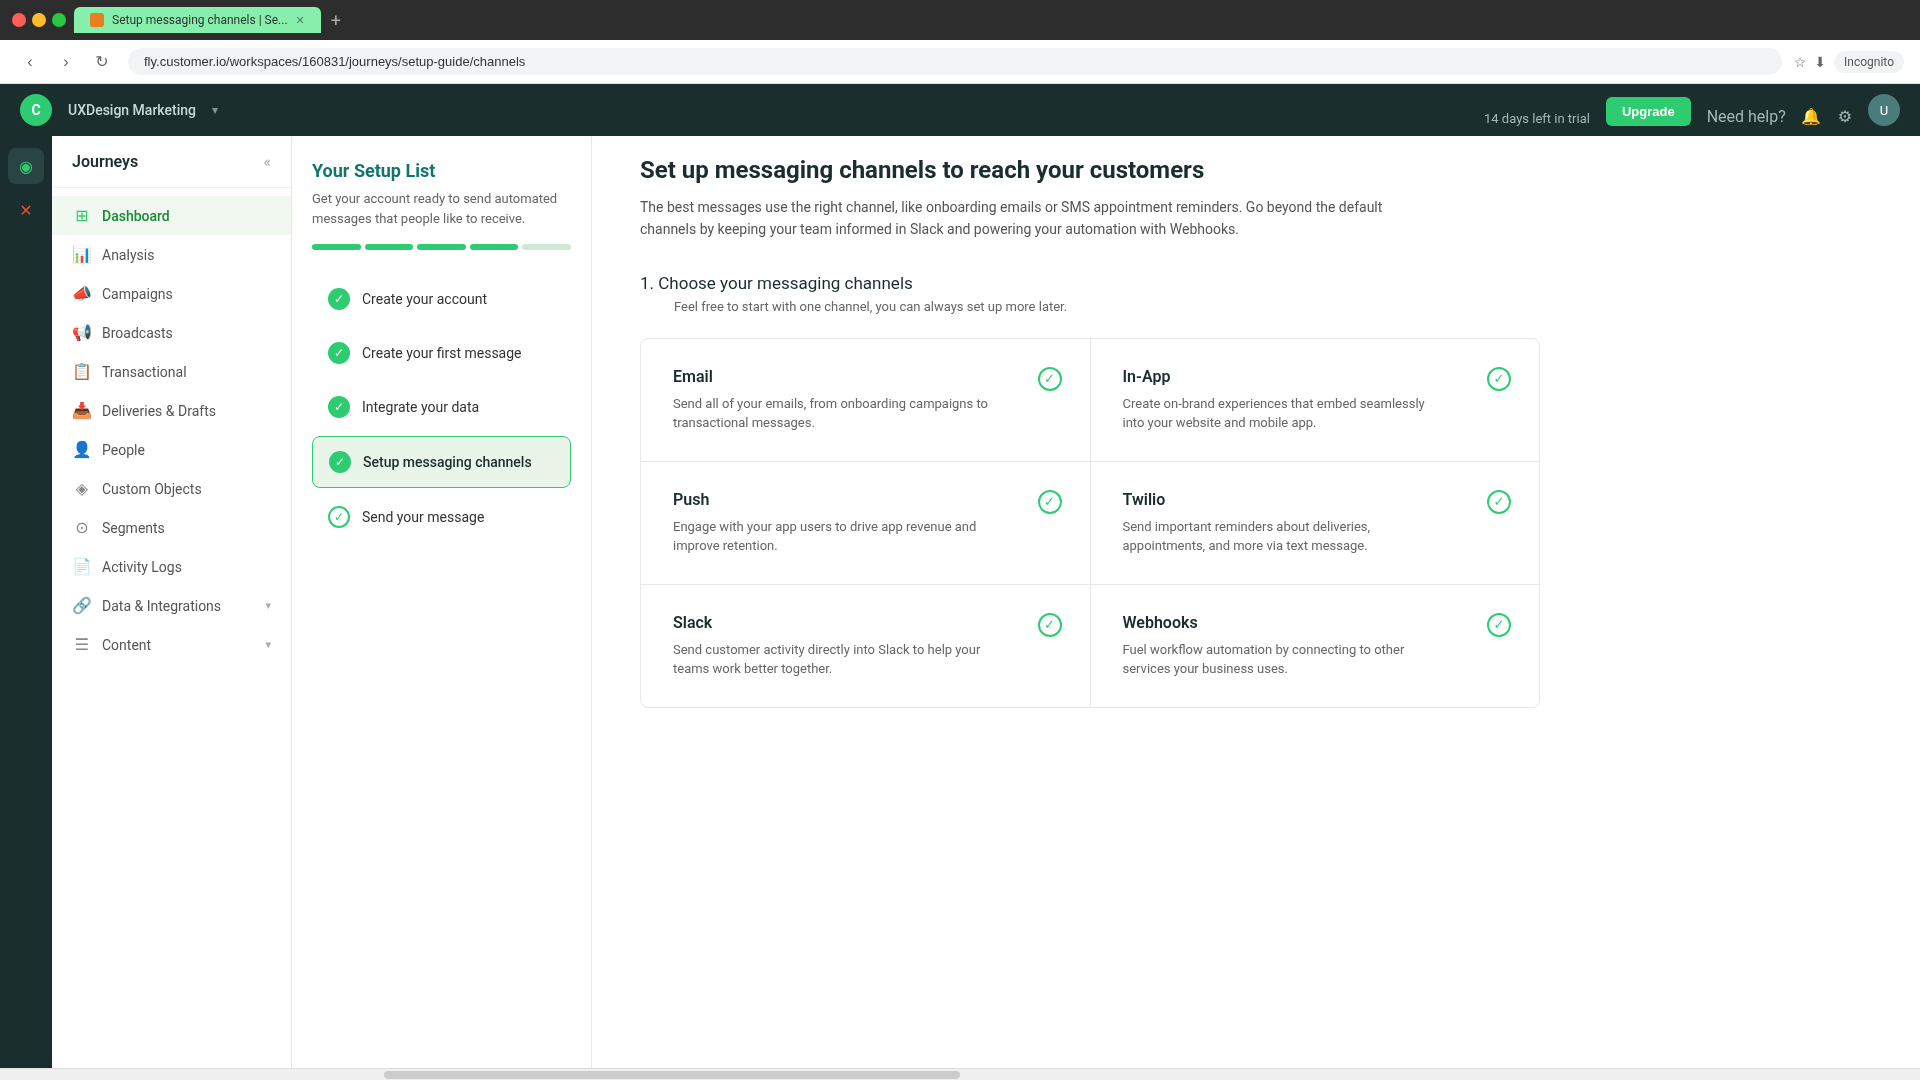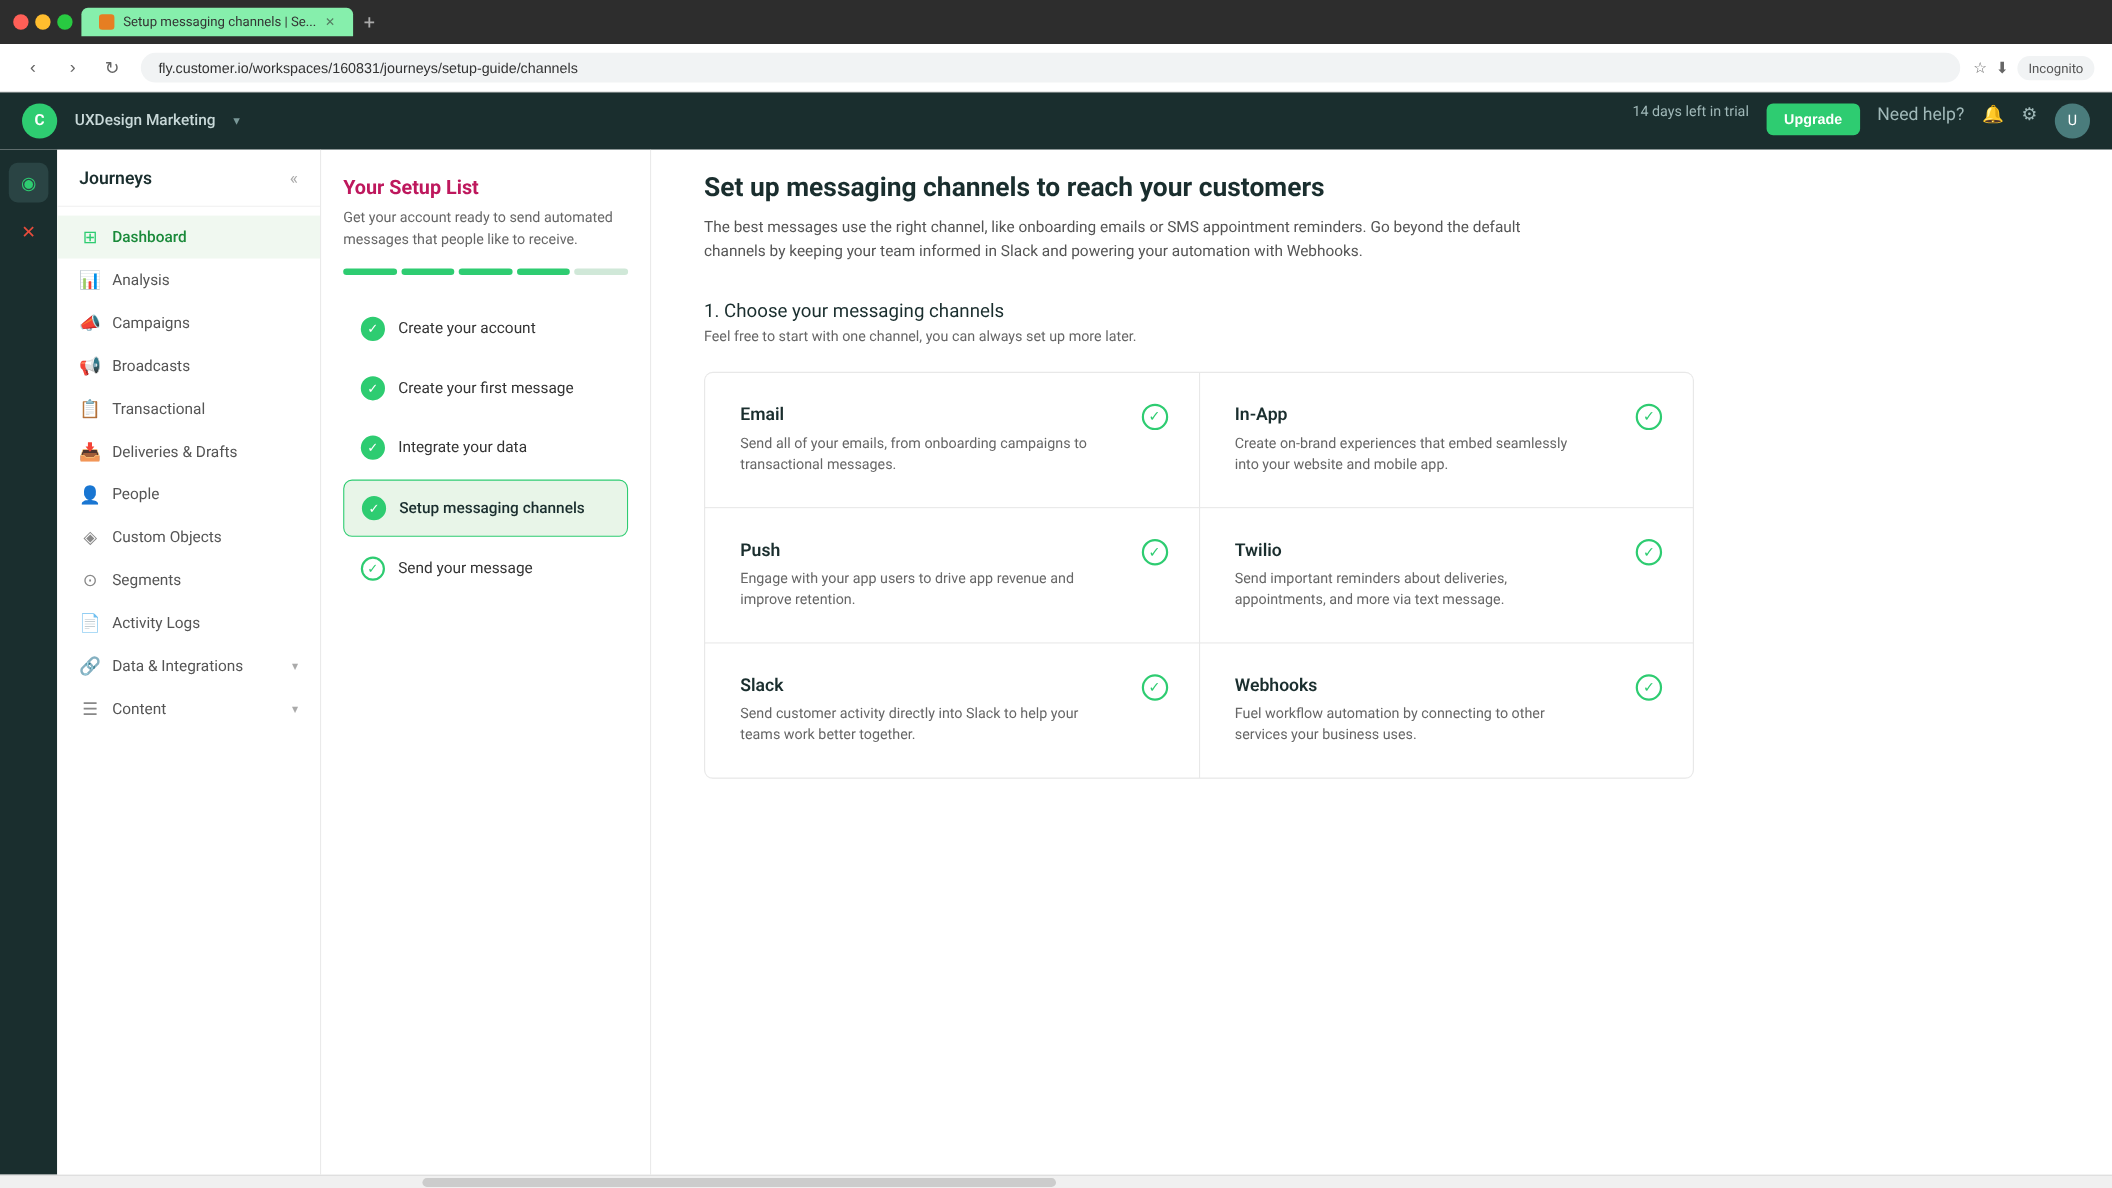--- a/index.html
+++ b/index.html
@@ -24,21 +24,21 @@
     .nav-btn { width: 28px; height: 28px; border-radius: 50%; border: none; background: transparent; cursor: pointer; color: #666; font-size: 16px; display: flex; align-items: center; justify-content: center; }
     .url-bar { flex: 1; background: #f1f3f4; border: none; border-radius: 20px; padding: 6px 16px; font-size: 13px; color: #333; }
     .address-actions { display: flex; gap: 8px; align-items: center; color: #666; }
     .incognito-badge { background: #f1f3f4; padding: 4px 10px; border-radius: 12px; font-size: 12px; color: #555; }
 
     
     .app-header { background: #1a2e2e; height: 52px; display: flex; align-items: center; padding: 0 20px; gap: 16px; }
     .app-logo { width: 32px; height: 32px; background: #2ecc71; border-radius: 50%; display: flex; align-items: center; justify-content: center; color: white; font-weight: bold; font-size: 14px; }
     .workspace-name { color: #c8d8d8; font-size: 14px; font-weight: 500; }
     .workspace-chevron { color: #7a9898; font-size: 12px; }
-    .header-right { margin-left: auto; display: flex; align-items: flex-start; gap: 16px; }
+    .header-right { margin-left: auto; display: flex; align-items: flex-end; gap: 16px; }
     .trial-text { color: #a0b8b8; font-size: 13px; }
     .upgrade-btn { background: #2ecc71; color: white; border: none; padding: 7px 16px; border-radius: 6px; font-size: 13px; font-weight: 600; cursor: pointer; }
     .header-icon-btn { color: #a0b8b8; font-size: 16px; cursor: pointer; display: flex; align-items: center; gap: 4px; }
     .avatar { width: 32px; height: 32px; background: #4a7c7c; border-radius: 50%; display: flex; align-items: center; justify-content: center; color: white; font-size: 13px; }
 
     
     .main-layout { display: flex; flex: 1; overflow: hidden; }
 
     
     .icon-bar { width: 52px; background: #1a2e2e; display: flex; flex-direction: column; align-items: center; padding: 12px 0; gap: 8px; }
@@ -51,38 +51,38 @@
     .sidebar-title { font-size: 16px; font-weight: 600; color: #1a2e2e; }
     .sidebar-collapse { color: #aaa; cursor: pointer; font-size: 16px; }
     .sidebar-nav { padding: 8px 0; }
     .sidebar-item { display: flex; align-items: center; gap: 10px; padding: 10px 20px; cursor: pointer; color: #555; font-size: 14px; border-radius: 0; transition: background 0.15s; }
     .sidebar-item.active { background: #f0f8f0; color: #1a8a3a; font-weight: 500; }
     .sidebar-item-icon { font-size: 16px; color: #888; width: 20px; text-align: center; }
     .sidebar-item.active .sidebar-item-icon { color: #2ecc71; }
 
     
     .setup-panel { width: 300px; background: #fff; border-right: 1px solid #e8e8e8; padding: 24px 20px; overflow-y: auto; }
-    .setup-title { font-size: 18px; font-weight: 700; color: #be185d; margin-bottom: 8px; }
+    .setup-title { font-size: 18px; font-weight: 700; color: #0f766e; margin-bottom: 8px; }
     .setup-desc { font-size: 13px; color: #666; line-height: 1.5; margin-bottom: 16px; }
     .progress-bar { display: flex; gap: 4px; margin-bottom: 24px; }
     .progress-segment { height: 6px; flex: 1; border-radius: 3px; background: #2ecc71; }
     .progress-segment.inactive { background: #d0e8d8; }
     .setup-step { display: flex; align-items: center; gap: 12px; padding: 14px 16px; border-radius: 8px; cursor: pointer; margin-bottom: 4px; }
     .setup-step.active { background: #e8f5e8; border: 1px solid #2ecc71; }
     .step-check { width: 22px; height: 22px; border-radius: 50%; border: 2px solid #2ecc71; display: flex; align-items: center; justify-content: center; color: #2ecc71; font-size: 12px; flex-shrink: 0; }
     .step-check.completed { background: #2ecc71; color: white; }
     .step-label { font-size: 14px; color: #333; font-weight: 400; }
     .setup-step.active .step-label { font-weight: 500; color: #1a2e2e; }
 
     
     .main-content { flex: 1; background: #fff; overflow-y: auto; padding: 20px 48px; }
     .content-title { font-size: 24px; font-weight: 700; color: #1a2e2e; margin-bottom: 12px; }
     .content-desc { font-size: 14px; color: #555; line-height: 1.6; margin-bottom: 32px; max-width: 800px; }
     .section-title { font-size: 17px; font-weight: 400; color: #1a2e2e; margin-bottom: 6px; }
-    .section-subtitle { font-size: 13px; color: #666; margin-bottom: 24px; }
+    .section-subtitle { font-size: 13px; color: #666; margin-bottom: 24px; margin-left: 34px; }
 
     
     .channels-grid { display: grid; grid-template-columns: 1fr 1fr; gap: 1px; background: #e8e8e8; border: 1px solid #e8e8e8; border-radius: 8px; overflow: hidden; max-width: 900px; }
     .channel-card { background: #fff; padding: 28px 32px; position: relative; cursor: pointer; }
     .channel-name { font-size: 16px; font-weight: 600; color: #1a2e2e; margin-bottom: 8px; }
     .channel-desc { font-size: 13px; color: #666; line-height: 1.5; max-width: 320px; }
     .channel-check { position: absolute; top: 28px; right: 28px; width: 24px; height: 24px; border-radius: 50%; border: 2px solid #2ecc71; display: flex; align-items: center; justify-content: center; color: #2ecc71; font-size: 13px; }
 
     
     .setup-panel::-webkit-scrollbar, .main-content::-webkit-scrollbar, .sidebar::-webkit-scrollbar { width: 6px; }

